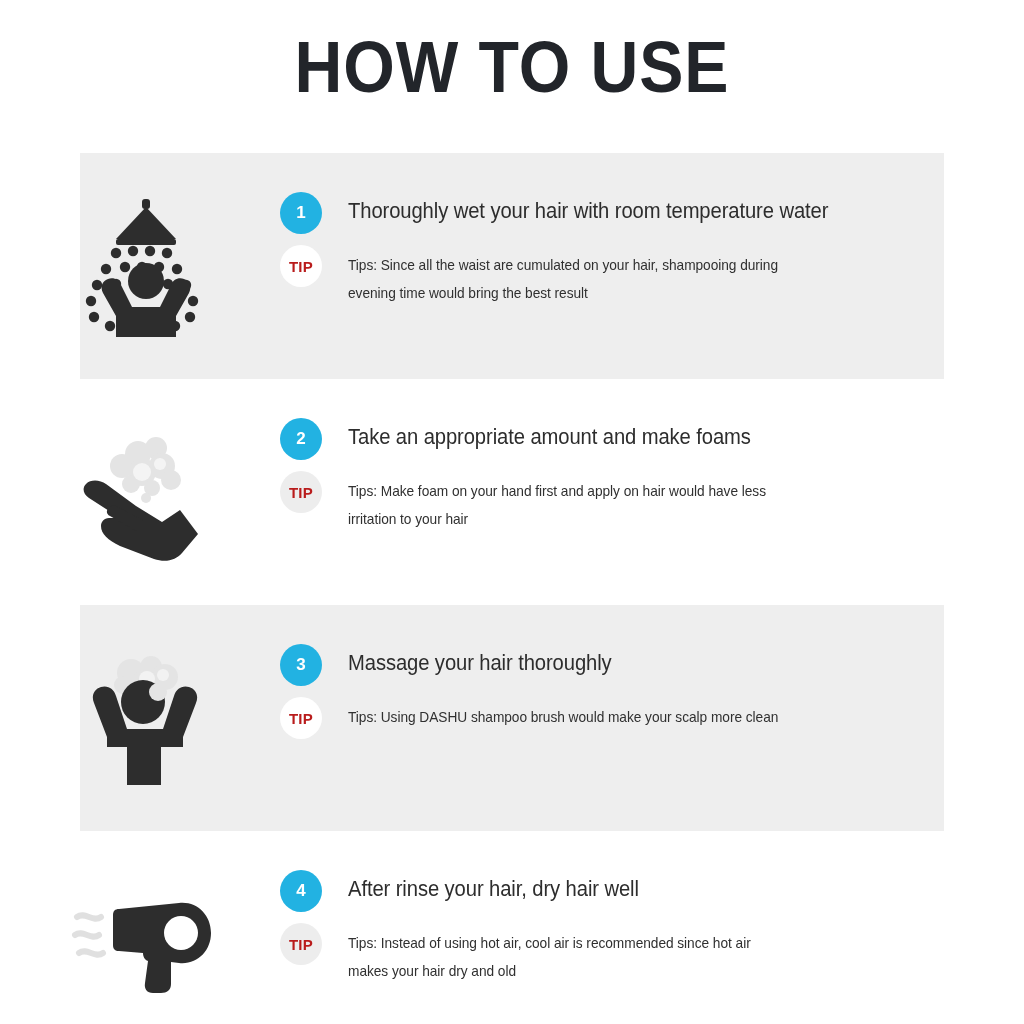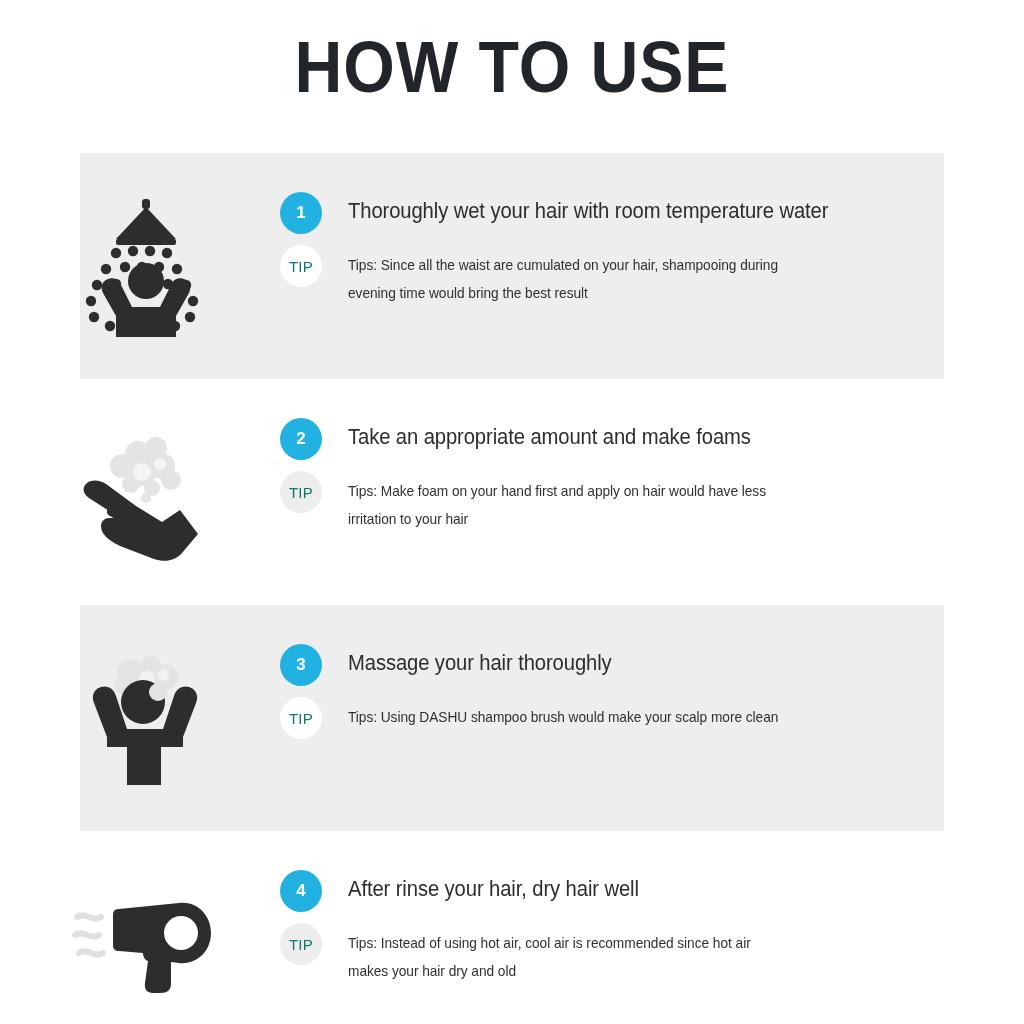--- a/index.html
+++ b/index.html
@@ -118,23 +118,23 @@
     transform: scaleX(0.94);
     transform-origin: left top;
   }
 
   .tip-badge {
     width: 42px;
     min-width: 42px;
     height: 42px;
     border-radius: 50%;
     background: #ededed;
-    color: #0f766e;
+    color: #b91c1c;
     font-size: 15px;
-    font-weight: normal;
+    font-weight: bold;
     letter-spacing: 0.3px;
     display: flex;
     align-items: center;
     justify-content: center;
     margin-right: 26px;
     margin-top: -6px;
   }
   .step.banded .tip-badge { background: #ffffff; }
 
   .tip-text {

